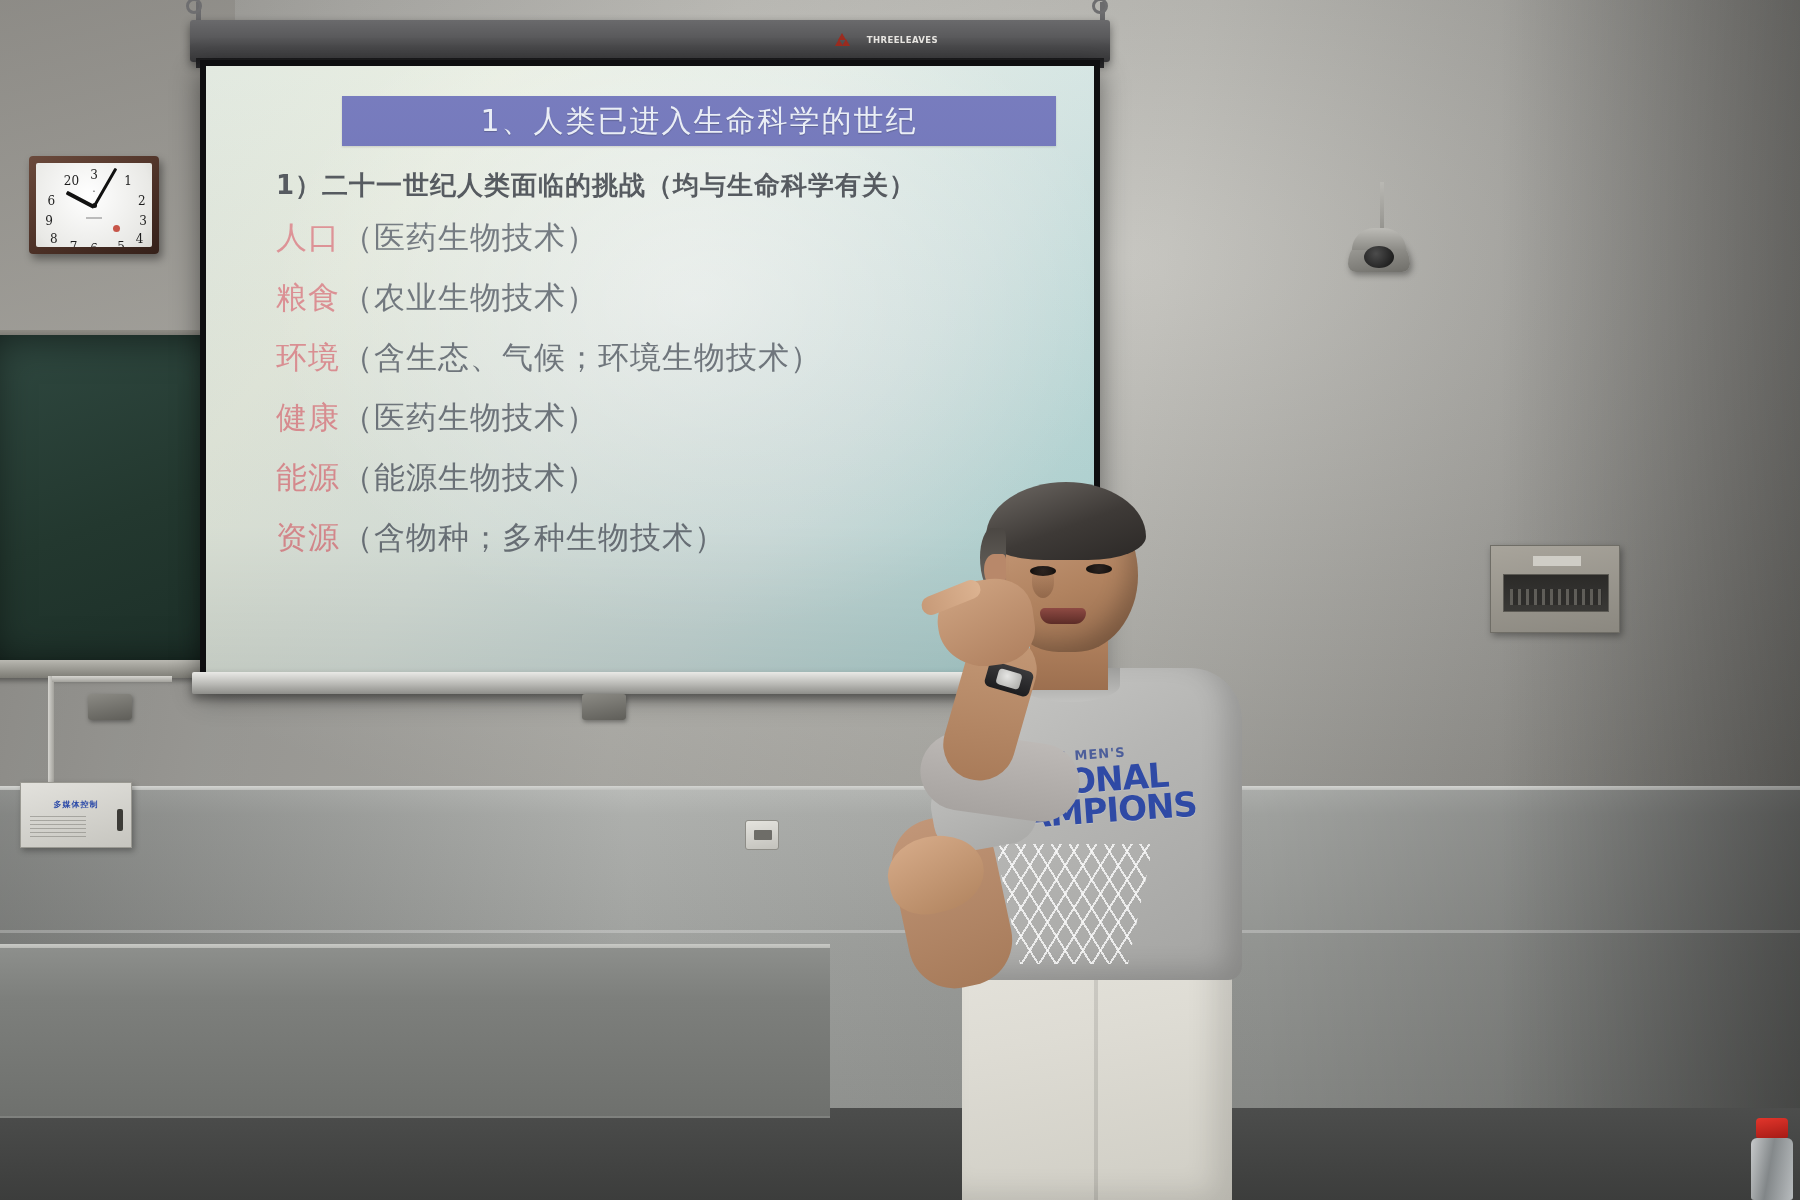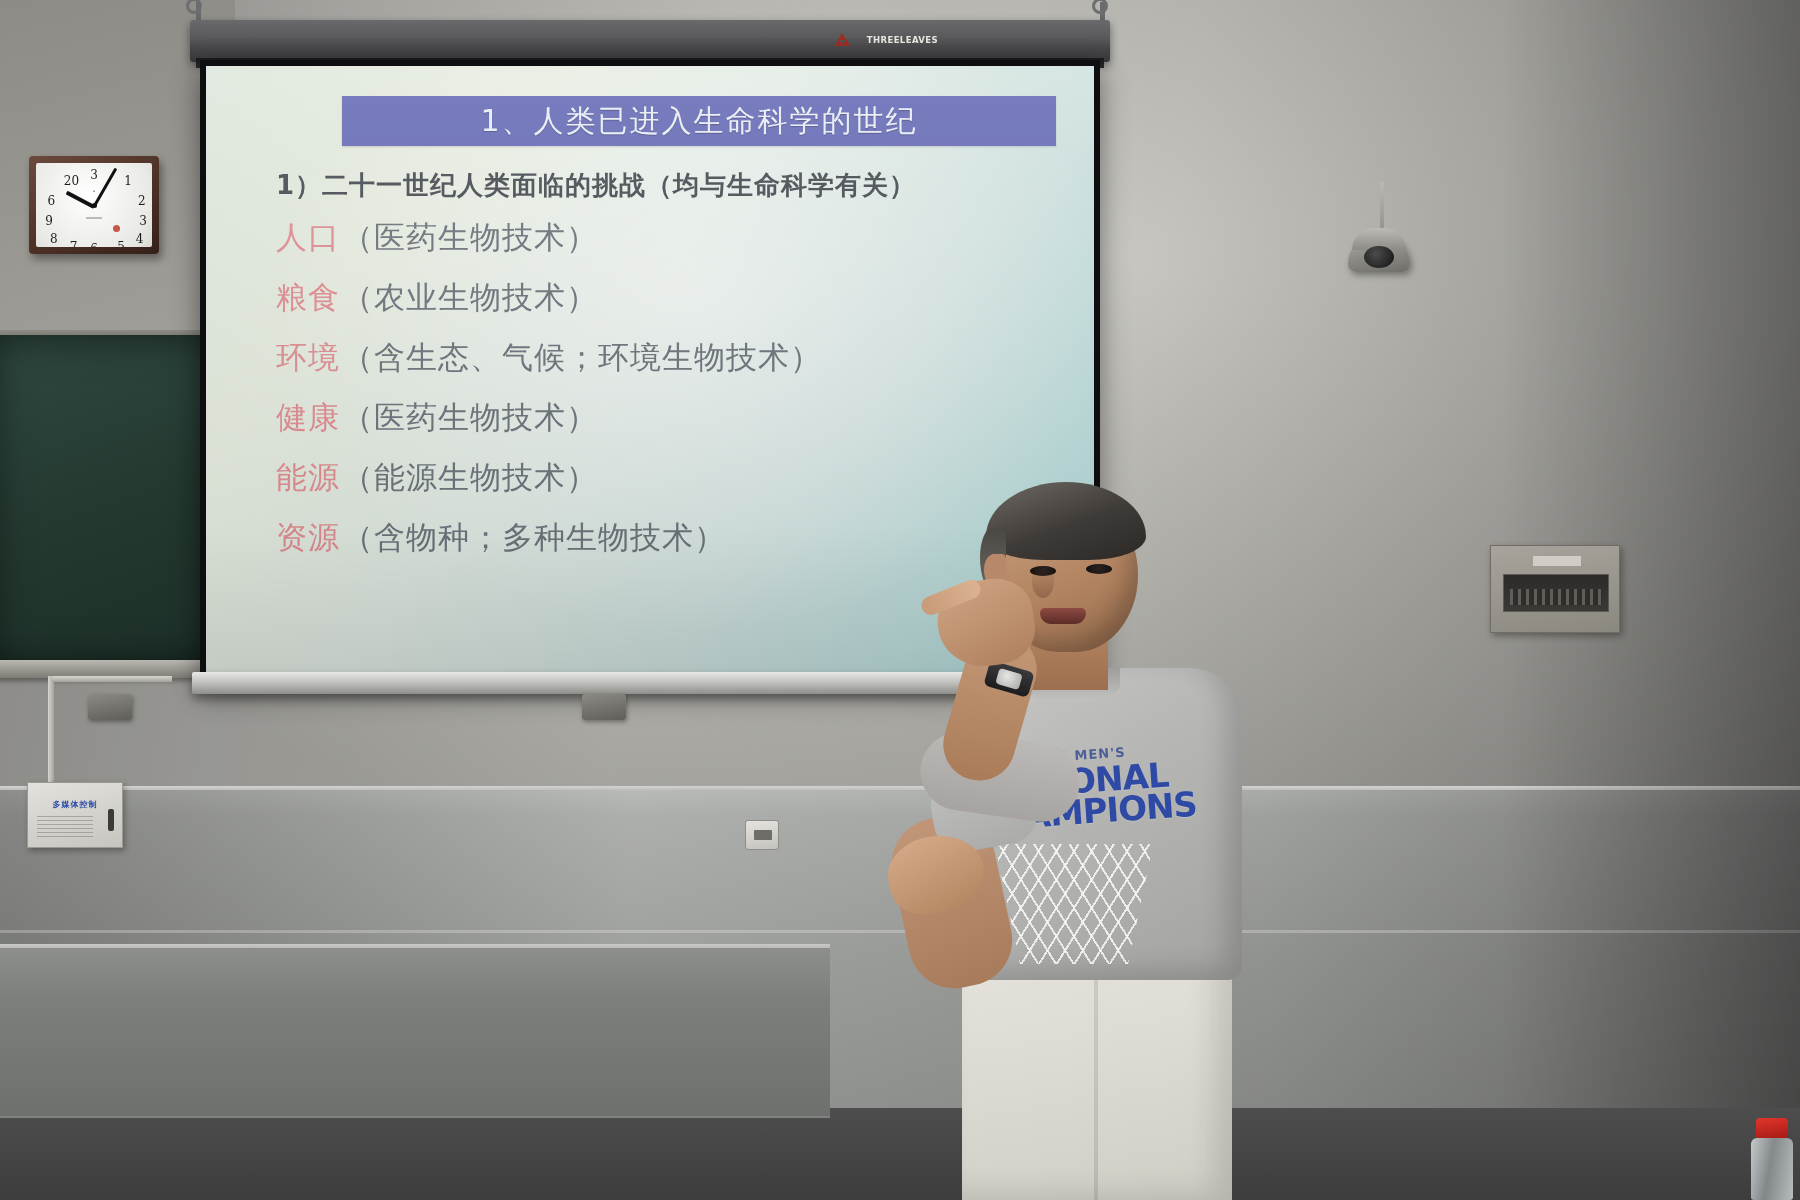--- a/index.html
+++ b/index.html
@@ -230,21 +230,21 @@
     position:absolute; left:6px; top:14px; right:6px; height:16px;
     background:repeating-linear-gradient(90deg,#6e6c66 0 3px,#2b2a28 3px 8px);
     opacity:.75;
   }
   .wallbox .tag{
     position:absolute; left:42px; top:10px; width:48px; height:10px;
     background:#cfcdc6;
   }
 
   .placard{
-    position:absolute; left:27px; top:782px; width:96px; height:66px;
+    position:absolute; left:20px; top:782px; width:112px; height:66px;
     background:linear-gradient(165deg,#e2e1dc,#c6c5bf);
     border:1px solid #9a9992;
     box-shadow:2px 3px 6px rgba(0,0,0,.30);
   }
   .placard .ptitle{
     margin:16px 0 0 0; text-align:center;
     font-size:8px; color:#2a49a8; font-weight:bold; letter-spacing:1px;
   }
   .placard .plines{
     margin:6px 0 0 9px;

